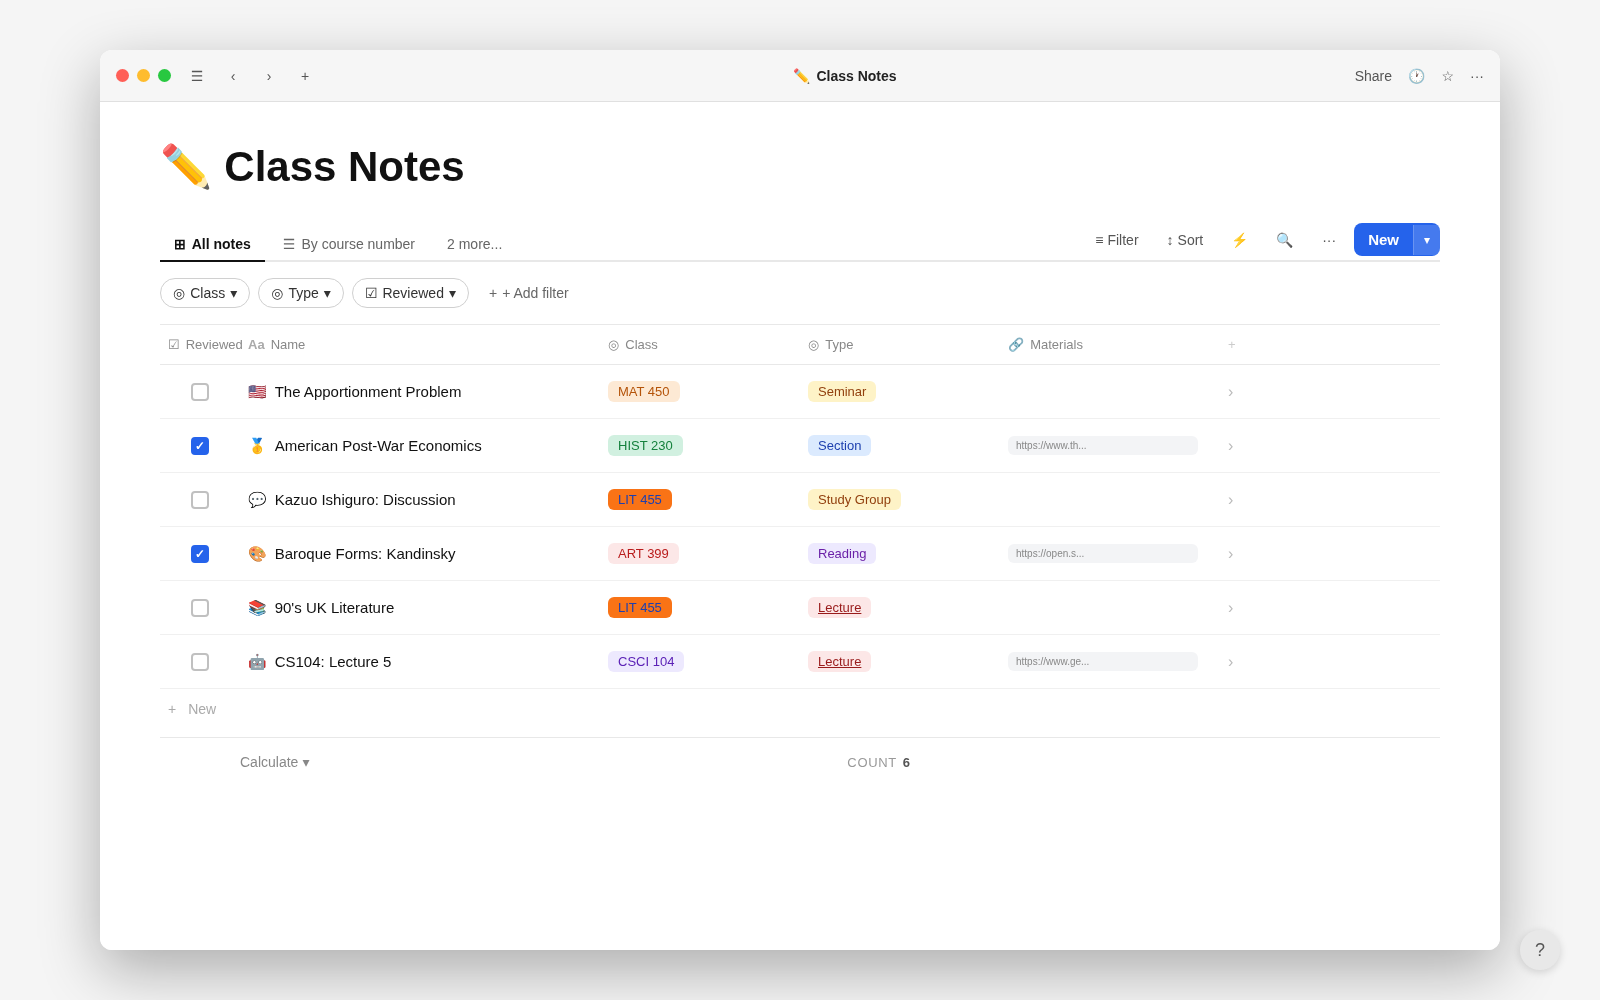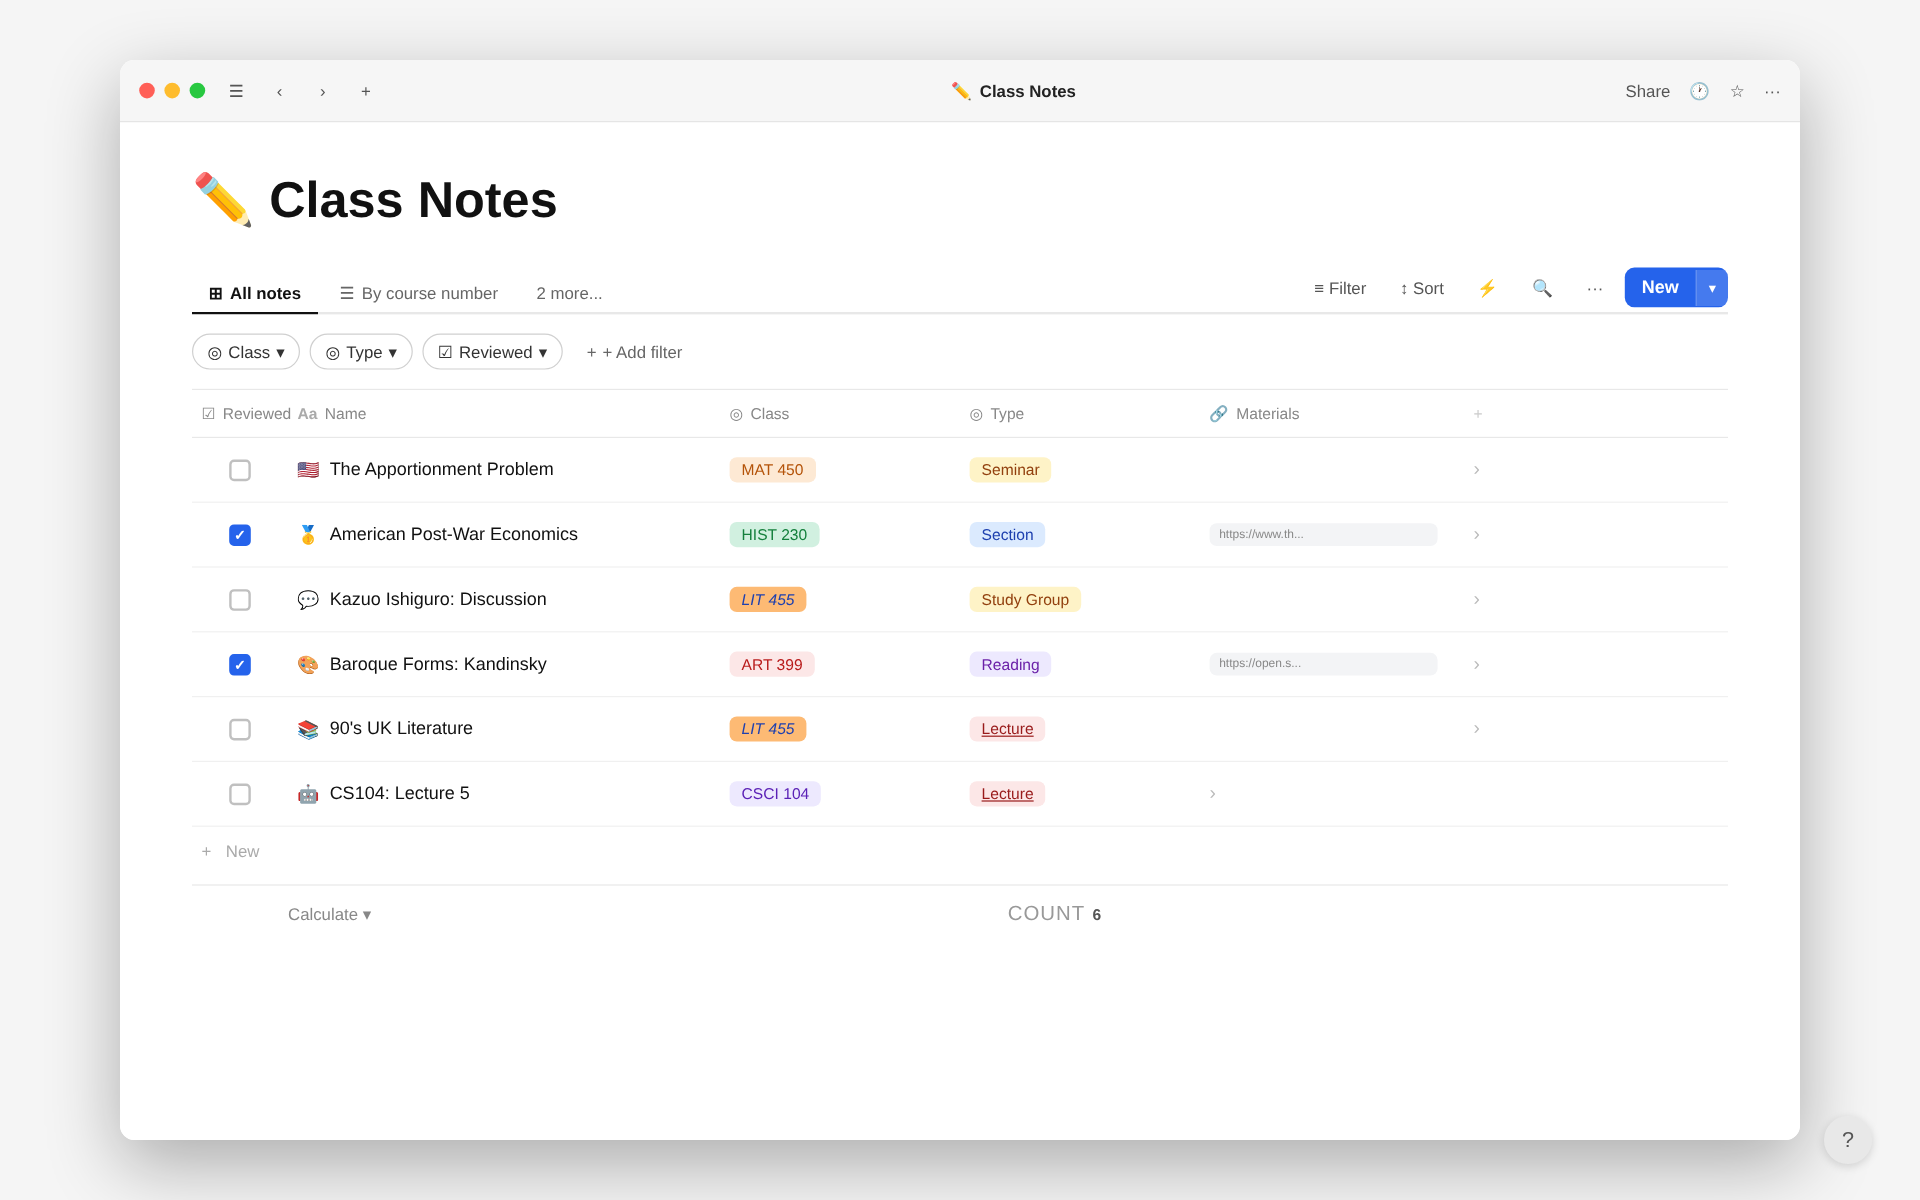--- a/index.html
+++ b/index.html
@@ -277,21 +277,21 @@
     }
     .badge {
       display: inline-block;
       padding: 3px 10px;
       border-radius: 6px;
       font-size: 13px;
       font-weight: 500;
     }
     .badge-mat { background: #fde9d4; color: #b45309; }
     .badge-hist { background: #d1f0e0; color: #15803d; }
-    .badge-lit { background: #fdba74; color: #1e40af; font-style: italic; }
+    .badge-lit { background: #f97316; color: #1e40af; }
     .badge-art { background: #fce7e7; color: #b91c1c; }
     .badge-csci { background: #ede9fe; color: #5b21b6; }
     .badge-seminar { background: #fef3c7; color: #92400e; }
     .badge-section { background: #dbeafe; color: #1e40af; }
     .badge-study { background: #fef3c7; color: #92400e; }
     .badge-reading { background: #ede9fe; color: #6b21a8; }
     .badge-lecture { background: #fce7e7; color: #991b1b; text-decoration: underline; }
     .link-text {
       color: #888;
       font-size: 10px;
@@ -332,21 +332,21 @@
       color: #888;
       font-size: 14px;
       cursor: pointer;
       padding: 4px 8px;
       border-radius: 6px;
       border: none;
       background: transparent;
       margin-left: 72px;
     }
     .count-label {
-      font-size: 17px;
+      font-size: 13px;
       color: #999;
       letter-spacing: 0.05em;
       font-weight: 500;
     }
     .count-value {
       font-size: 13px;
       color: #555;
       font-weight: 600;
     }
     .count-section {
@@ -614,20 +614,23 @@
         <span>🤖</span>
         <span>CS104: Lecture 5</span>
       </div>
       <div class="table-cell">
         <span class="badge badge-csci">CSCI 104</span>
       </div>
       <div class="table-cell">
         <span class="badge badge-lecture">Lecture</span>
       </div>
       <div class="table-cell">
+        <div class="link-text">https://www.ge...</div>
+      </div>
+      <div class="table-cell">
         <span class="more-icon">›</span>
       </div>
     </div>
         </div>
     </div>
 
     <div class="table-footer">
       <span style="color:#aaa; margin-left:8px;">+</span>
       <span style="color:#aaa; margin-left:4px;">New</span>
     </div>

